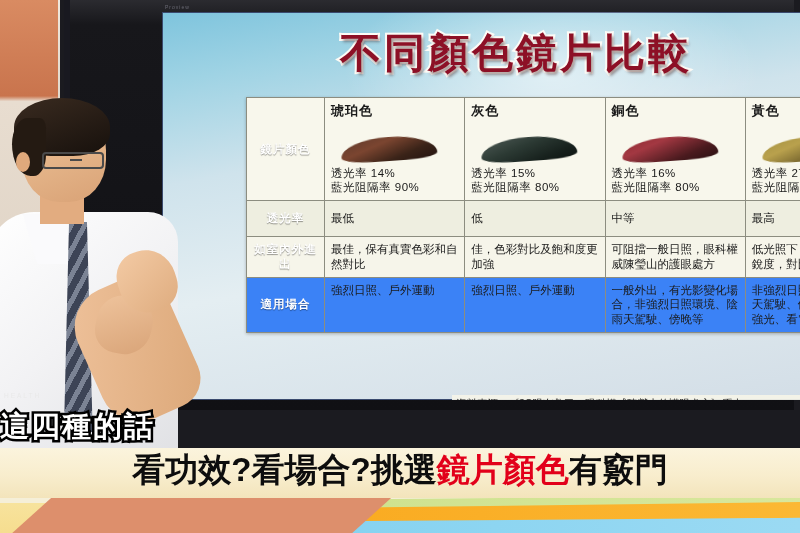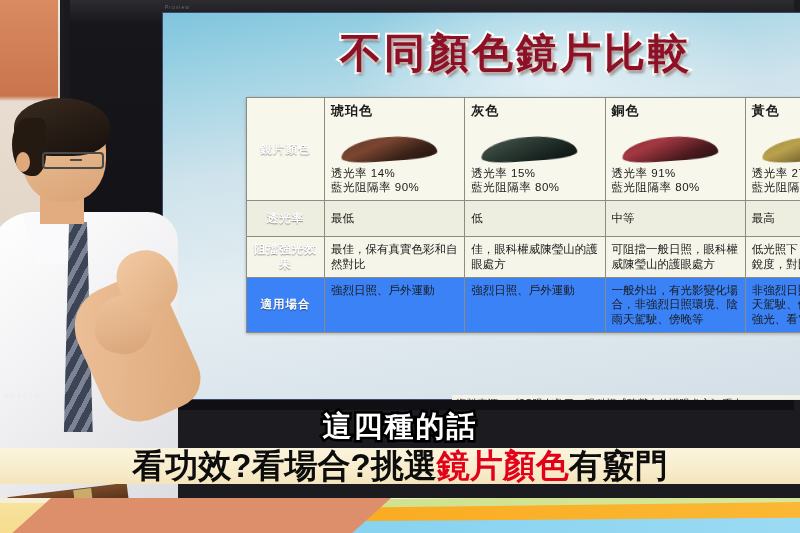--- a/index.html
+++ b/index.html
@@ -96,28 +96,28 @@
 
   
   .source {
     position:absolute; left:290px; top:383px; width:430px; height:17px;
     background:rgba(245,244,232,.92);
     font-size:10.5px; color:#1d1d1d; padding:2px 4px; white-space:nowrap; overflow:hidden;
   }
 
   
   .sub-top {
-    position:absolute; left:0; top:407px; width:800px; text-align:center;
+    position:absolute; left:0; top:407px; width:800px; text-align:left;
     font-size:29px; font-weight:bold; color:#ffffff; letter-spacing:2px;
     -webkit-text-stroke:5px #000; paint-order:stroke fill;
   }
   .banner {
-    position:absolute; left:0; top:448px; width:800px; height:36px;
+    position:absolute; left:0; top:448px; width:800px; height:50px;
     background:linear-gradient(180deg,#fbf4dd 0%,#f8edcd 55%,#f3e4bb 100%);
-    display:flex; align-items:center; justify-content:center;
+    display:flex; justify-content:center;
   }
   .banner-text {
     font-size:33px; font-weight:bold; color:#0d0d0d; letter-spacing:0px; white-space:nowrap;
   }
   .banner-text .hl { color:#e2001a; }
   .banner-bottom {
     position:absolute; left:0; top:498px; width:800px; height:35px;
     background:linear-gradient(180deg,#f7e49f 0%,#f6dd8f 100%);
     overflow:hidden;
   }
@@ -219,41 +219,41 @@
           </td>
           <td>
             <span class="colname">灰色</span>
             <span class="lens gray"></span>
             <span class="spec">透光率 15%</span><br>
             <span class="spec">藍光阻隔率 80%</span>
           </td>
           <td>
             <span class="colname">銅色</span>
             <span class="lens copper"></span>
-            <span class="spec">透光率 91%</span><br>
+            <span class="spec">透光率 16%</span><br>
             <span class="spec">藍光阻隔率 80%</span>
           </td>
           <td>
             <span class="colname">黃色</span>
             <span class="lens yellow"></span>
             <span class="spec">透光率 27%</span><br>
             <span class="spec">藍光阻隔率 75%</span>
           </td>
         </tr>
         <tr class="r-1">
           <td class="lbl">透光率</td>
           <td>最低</td>
           <td>低</td>
           <td>中等</td>
           <td>最高</td>
         </tr>
         <tr class="r-2">
-          <td class="lbl">阻擋強光效果</td>
+          <td class="lbl">如室內外進出</td>
           <td>最佳，保有真實色彩和自然對比</td>
-          <td>佳，眼科權威陳瑩山的護眼處方</td>
+          <td>佳，色彩對比及飽和度更加強</td>
           <td>可阻擋一般日照，眼科權威陳瑩山的護眼處方</td>
           <td>低光照下，可提高視覺敏銳度，對比加強</td>
         </tr>
         <tr class="r-3">
           <td class="lbl">適用場合</td>
           <td>強烈日照、戶外運動</td>
           <td>強烈日照、戶外運動</td>
           <td>一般外出，有光影變化場合，非強烈日照環境、陰雨天駕駛、傍晚等</td>
           <td>非強烈日照環境，如陰雨天駕駛、傍晚，預防室內強光、看電視、3C</td>
         </tr>

